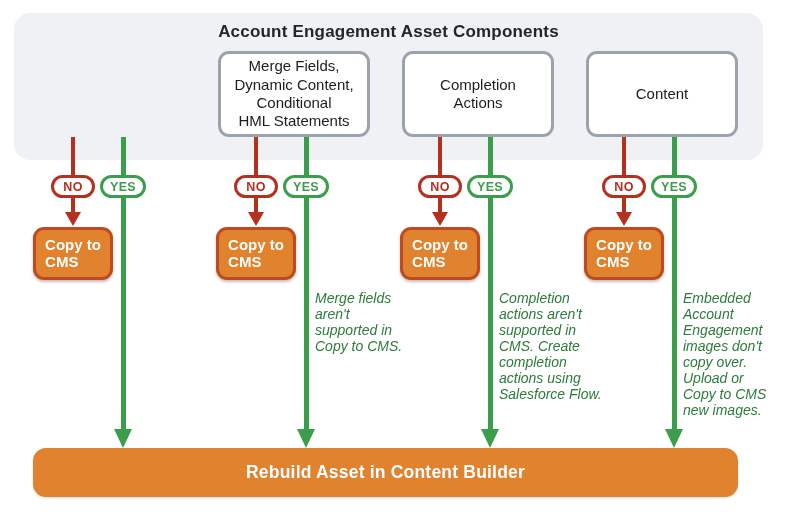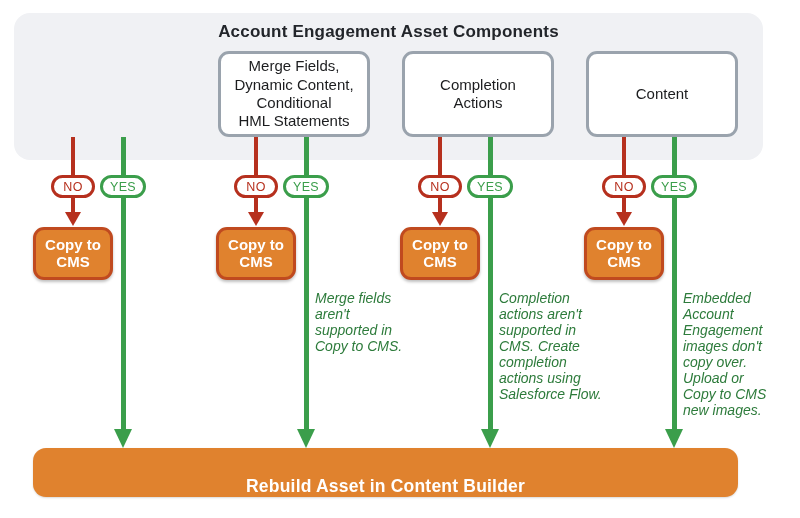--- a/index.html
+++ b/index.html
@@ -70,37 +70,36 @@
     border-top: 19px solid var(--green, #3b9e4b);
   }
   .pill {
     position: absolute;
     top: 175px; height: 23px;
     box-sizing: border-box;
     background: #ffffff;
     border-radius: 13px;
     display: flex; align-items: center; justify-content: center;
     font-size: 12.5px;
-    font-weight: 400;
+    font-weight: 700;
     letter-spacing: 0.4px;
     z-index: 3;
   }
   .pill.no  { left: calc(var(--cx) * 1px - 62px); width: 44px; border: 3px solid var(--red, #b6301e);   color: var(--red, #b6301e); }
   .pill.yes { left: calc(var(--cx) * 1px - 13px); width: 46px; border: 3px solid var(--green, #3b9e4b); color: var(--green, #3b9e4b); }
   .cms-box {
     position: absolute;
     left: calc(var(--cx) * 1px - 80px);
     top: 227px;
     width: 80px; height: 53px;
     box-sizing: border-box;
     background: var(--orange, #e0822e);
     border: 3px solid var(--orange_border, #c04a1f);
     border-radius: 11px;
     display: flex; align-items: center; justify-content: center;
-    text-align: center;
     color: #ffffff;
     font-size: 15px;
     font-weight: 700;
     line-height: 1.13;
     white-space: pre-line;
     box-shadow: 0 2px 3px rgba(0,0,0,0.25);
     z-index: 3;
   }
   .note {
     position: absolute;
@@ -112,21 +111,21 @@
     line-height: 16px;
     color: var(--note_green, #2d7b3b);
     white-space: pre-line;
   }
   .bottom-bar {
     position: absolute;
     left: 33px; top: 448px;
     width: 705px; height: 49px;
     background: var(--orange, #e0822e);
     border-radius: 13px;
-    display: flex; align-items: flex-end; justify-content: center;
+    display: flex; align-items: center; justify-content: center;
     color: #ffffff;
     font-size: 17.5px;
     font-weight: 700;
     letter-spacing: 0.2px;
     box-shadow: 0 1px 2px rgba(0,0,0,0.15);
     z-index: 2;
   }
 </style>
 </head>
 <body>

